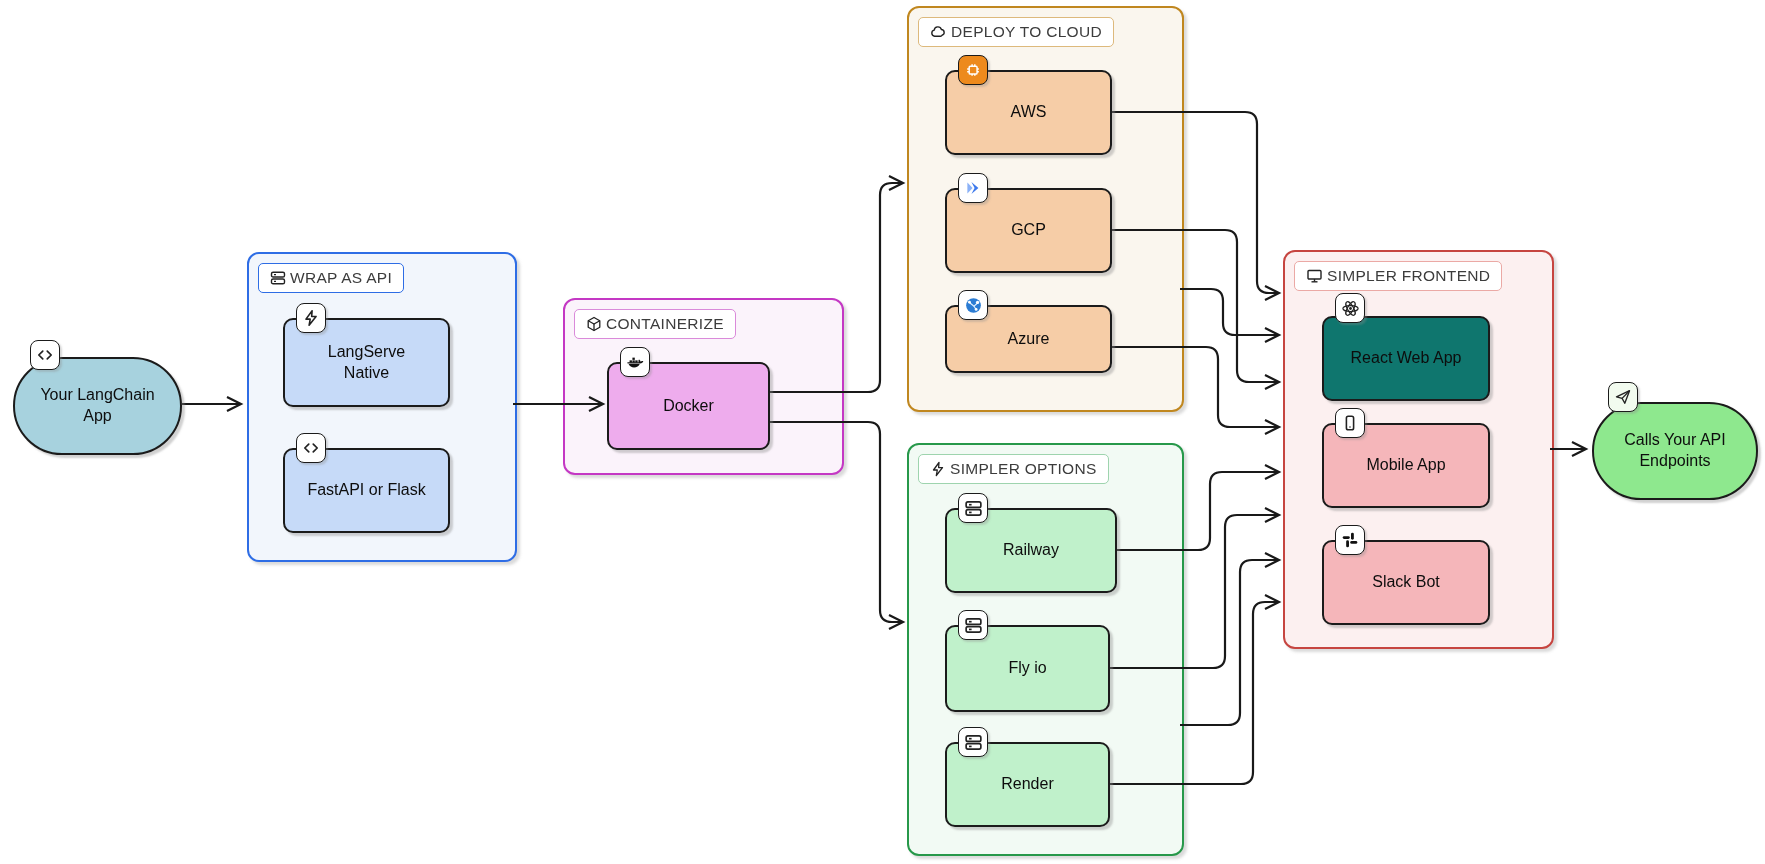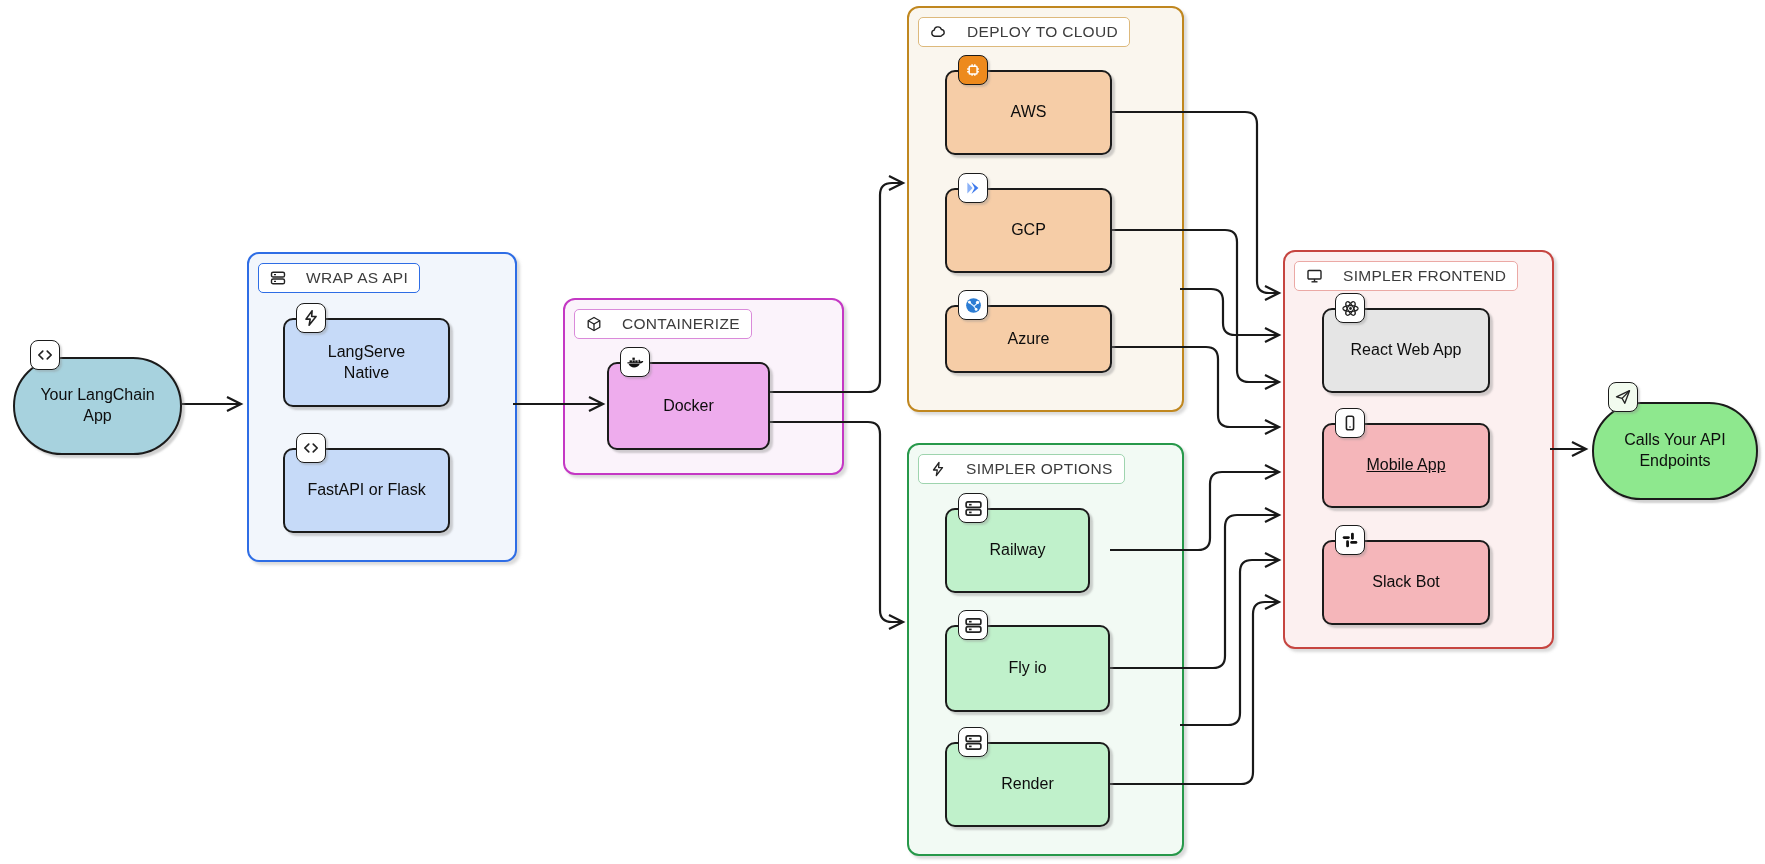--- a/index.html
+++ b/index.html
@@ -5,45 +5,45 @@
   html,body{margin:0;padding:0;background:#ffffff;}
   .canvas{position:relative;width:1765px;height:864px;background:#ffffff;overflow:hidden;
           font-family:"Liberation Sans", sans-serif;}
   
   .group{position:absolute;border-radius:12px;border:2px solid;box-shadow:3px 3px 3px rgba(150,150,150,.35);}
   .g-wrap   {left:247px;top:252px;width:266px;height:306px;border-color:#2e6de5;background:#f2f6fc;}
   .g-cont   {left:563px;top:298px;width:277px;height:173px;border-color:#c438c4;background:#fbf3fb;}
   .g-deploy {left:907px;top:6px;  width:273px;height:402px;border-color:#c0871f;background:#faf6ee;}
   .g-simp   {left:907px;top:443px;width:273px;height:409px;border-color:#27984a;background:#f2faf4;}
   .g-conn   {left:1283px;top:250px;width:267px;height:395px;border-color:#c64540;background:#fcf0f0;}
-  .chip{position:absolute;left:9px;top:9px;height:30px;display:inline-flex;align-items:center;gap:20px;
+  .chip{position:absolute;left:9px;top:9px;height:30px;display:inline-flex;align-items:center;gap:4px;
         padding:0 11px;background:#ffffff;border:1px solid;border-radius:5px;
         font-size:15.5px;color:#3c3c3c;letter-spacing:.3px;white-space:nowrap;box-sizing:border-box;}
   .g-wrap   .chip{border-color:#2e6de5;}
   .g-cont   .chip{border-color:#da8ada;}
   .g-deploy .chip{border-color:#ddb97c;}
   .g-simp   .chip{border-color:#9ed4ae;}
   .g-conn   .chip{border-color:#eba9a5;}
   
   .node{position:absolute;display:flex;align-items:center;justify-content:center;text-align:center;
         border:2px solid #1b1b1b;border-radius:10px;font-size:16px;color:#0d0d0d;line-height:1.3;
         box-shadow:3px 3px 2px rgba(140,140,140,.4);box-sizing:border-box;z-index:3;}
   .pill{border-radius:49px;}
   .n-yourapp  {left:13px;  top:357px;width:169px;height:98px;background:#a7d2de;padding:0 20px;}
   .n-langserve{left:283px; top:318px;width:167px;height:89px;background:#c6daf8;padding:0 43px;}
   .n-fastapi  {left:283px; top:448px;width:167px;height:85px;background:#c6daf8;padding:0 8px;}
   .n-docker   {left:607px; top:362px;width:163px;height:88px;background:#eeaced;}
   .n-aws      {left:945px; top:70px; width:167px;height:85px;background:#f6cda7;}
   .n-gcp      {left:945px; top:188px;width:167px;height:85px;background:#f6cda7;}
   .n-azure    {left:945px; top:305px;width:167px;height:68px;background:#f6cda7;}
-  .n-railway  {left:945px; top:508px;width:145px;height:85px;background:#c0f1cb;}
+  .n-railway  {left:945px; top:508px;width:172px;height:85px;background:#c0f1cb;}
   .n-fly      {left:945px; top:625px;width:165px;height:87px;background:#c0f1cb;}
   .n-render   {left:945px; top:742px;width:165px;height:85px;background:#c0f1cb;}
-  .n-react    {left:1322px;top:308px;width:168px;height:85px;background:#e5e5e5;}
-  .n-mobile   {left:1322px;top:423px;width:168px;height:85px;background:#f5b6ba;text-decoration:underline;}
+  .n-react    {left:1322px;top:316px;width:168px;height:85px;background:#0f766e;}
+  .n-mobile   {left:1322px;top:423px;width:168px;height:85px;background:#f5b6ba;}
   .n-slack    {left:1322px;top:540px;width:168px;height:85px;background:#f5b6ba;}
   .n-endpoint {left:1592px;top:402px;width:166px;height:98px;background:#8ee88e;padding:4px 20px;}
   
   .badge{position:absolute;width:30px;height:30px;border:1.8px solid #1b1b1b;border-radius:8px;
          background:#ffffff;display:flex;align-items:center;justify-content:center;
          box-shadow:2px 2px 2px rgba(140,140,140,.35);box-sizing:border-box;z-index:4;}
   .b-yourapp {left:30px;  top:340px;}
   .b-langserve{left:296px;top:303px;}
   .b-fastapi {left:296px; top:433px;}
   .b-docker  {left:620px; top:347px;}

